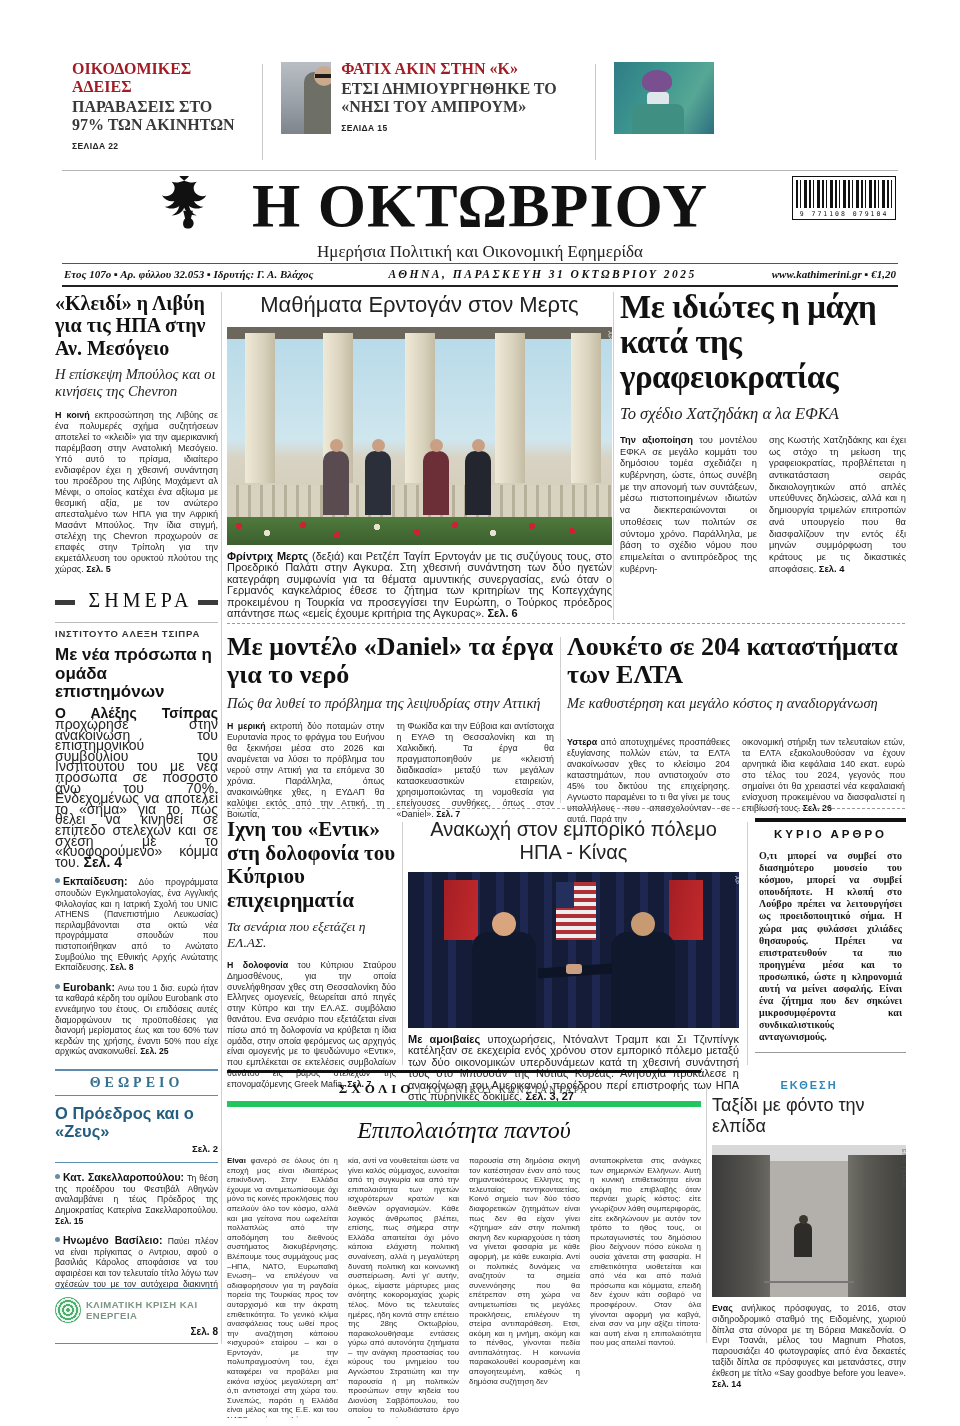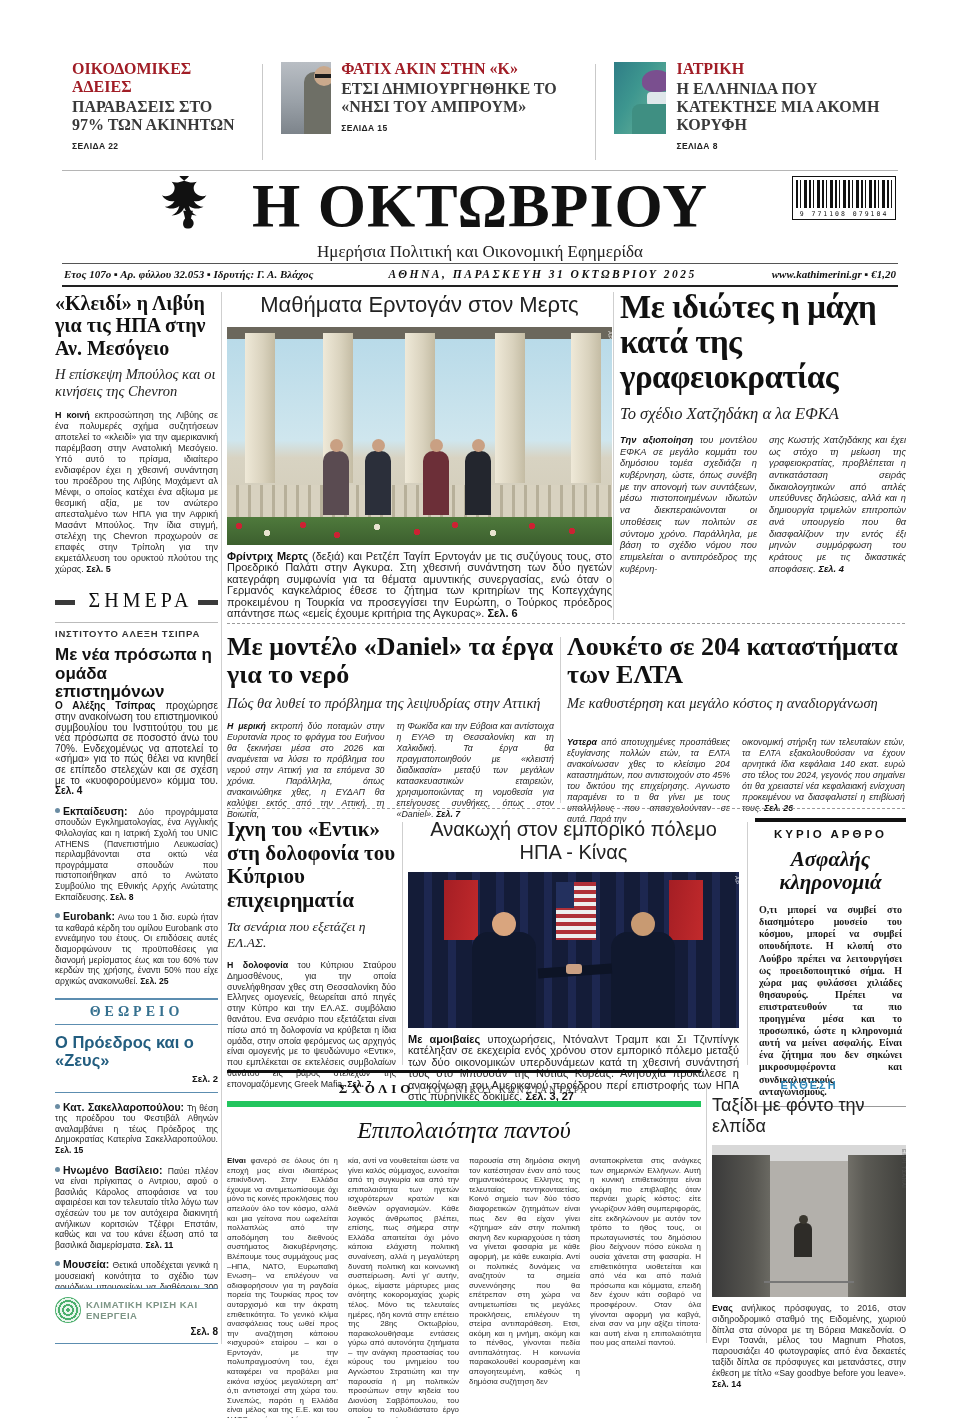--- a/index.html
+++ b/index.html
@@ -48,21 +48,21 @@
   
   .leftcol { position:absolute; left:55px; top:292px; width:163px; height:1052px; overflow:hidden; }
   .libya-hl { font-size:20px; line-height:1.12; }
   .libya-sub { font-size:14.5px; line-height:1.18; margin-top:7px; }
   .libya-body { font-size:9px; line-height:11px; margin-top:10px; }
   .simera-hdr { margin-top:14px; display:flex; align-items:center; gap:6px; }
   .simera-hdr .bar { flex:1; height:5px; background:#3a3a3a; margin-top:4px; }
   .simera-title { font-family:"Liberation Serif", serif; font-size:20px; letter-spacing:4px; color:#111;margin-left:8px; }
   .inst-kicker { border-top:1px solid #bbb; margin-top:10px; padding-top:5px; font-size:9.5px; font-weight:bold; letter-spacing:.8px; color:#333; }
   .inst-hl { font-weight:bold; font-size:17px; line-height:1.08; color:#111; margin-top:7px; }
-  .small-body { font-size:10px; line-height:10.6px; }
+  .small-body { font-size:14px; line-height:10.6px; margin-top:7px; }
   .bullet { margin-top:9px; font-size:8.6px; line-height:10.6px; text-align:justify; color:#252525; }
   .bullet .blabel { font-weight:bold; font-size:10.5px; color:#111; }
   .dot { display:inline-block; width:5px; height:5px; border-radius:50%; background:#6a8ca3; margin-right:3px; vertical-align:2px; }
   .theoreio { margin-top:12px; border-top:2px solid #5c8db0; border-bottom:1px solid #5c8db0; padding:4px 0 8px 0; }
   .theoreio-title { font-family:"Liberation Serif", serif; font-size:14px; letter-spacing:4px; color:#35708f; text-align:center; border-bottom:1px solid #5c8db0; padding-bottom:4px; font-weight:bold; }
   .theoreio-hl { font-weight:bold; font-size:16.5px; line-height:1.1; color:#235e80; margin-top:8px; }
   .theoreio-page { text-align:right; font-size:9.5px; font-weight:bold; color:#111; margin-top:3px; }
   .climate { position:absolute; bottom:0; left:0; width:100%; background:#fff; border-top:1.5px solid #5c8db0; border-bottom:1.5px solid #5c8db0; padding:8px 0 6px 0; }
   .climate-row { display:flex; align-items:center; gap:5px; }
   .globe { width:26px; height:26px; border-radius:50%; background:repeating-radial-gradient(circle at 50% 50%, #4caf6d 0 2px, #e8f5ec 2px 4px); flex:none; }
@@ -86,21 +86,21 @@
        radial-gradient(circle 3px at 228px 8px,#c23 97%,transparent), radial-gradient(circle 3px at 266px 16px,#e8e3d0 97%,transparent),
        radial-gradient(circle 3px at 305px 9px,#c23 97%,transparent), radial-gradient(circle 3px at 345px 14px,#c23 97%,transparent),
        linear-gradient(180deg,#4f7a3c,#3c5f2e); }
   .caption { font-size:11px; line-height:11.4px; margin-top:6px; }
   .vcredit { position:absolute; right:-1px; top:4px; writing-mode:vertical-rl; font-size:5.5px; color:#fff; opacity:.8; letter-spacing:.5px; }
 
   
   .bureau { position:absolute; left:620px; top:290px; width:286px; }
   .bureau-hl { font-size:33px; line-height:1.06; letter-spacing:-.5px; }
   .bureau-sub { font-size:16.5px; margin-top:9px; }
-  .twocol { display:flex; gap:12px; margin-top:11px;font-style:italic; }
+  .twocol { display:flex; gap:12px; margin-top:11px; }
   .twocol > div { flex:1; }
   .col-body { font-size:9.3px; line-height:11.7px; }
 
   
   .daniel { position:absolute; left:227px; top:633px; width:327px; }
   .mid-hl { font-size:26px; line-height:1.08; }
   .mid-sub { font-size:14.5px; margin-top:6px; }
   .mid-body { font-size:8.8px; line-height:11px; }
   .elta { position:absolute; left:567px; top:633px; width:338px; }
 
@@ -179,25 +179,20 @@
         <div class="promo-page">ΣΕΛΙΔΑ 15</div>
       </div>
     </div>
     <div class="vdiv"></div>
     <div class="promo" style="flex:1">
       <div class="promo-photo photo-surgery" style="width:100px">
         <div class="cap"></div>
           <div class="mask"></div>
           <div class="gown"></div>
       </div>
-      <div>
-        <div class="promo-kicker">ΙΑΤΡΙΚΗ</div>
-        <div class="promo-title">Η ΕΛΛΗΝΙΔΑ ΠΟΥ ΚΑΤΕΚΤΗΣΕ ΜΙΑ ΑΚΟΜΗ ΚΟΡΥΦΗ</div>
-        <div class="promo-page">ΣΕΛΙΔΑ 8</div>
-      </div>
     </div>
   </div>
 
   <div class="mast-rule-top"></div>
   <svg class="eagle" viewBox="0 0 60 64">
     <path fill="#111" d="M30 4c-4 6-12 8-18 6 4 4 4 8 1 12-3 3-8 4-11 2 3 5 8 7 13 6-2 4-6 6-10 6 5 3 11 2 15-1-1 5-4 8-8 10 6 0 11-3 13-8 2 5 7 8 13 8-4-2-7-5-8-10 4 3 10 4 15 1-4 0-8-2-10-6 5 1 10-1 13-6-3 2-8 1-11-2-3-4-3-8 1-12-6 2-14 0-18-6z"></path>
     <path fill="#111" d="M26 40h8l-2 8c3 2 4 6 1 9-2 2-6 2-8 0-2-3-1-7 1-9l-2-8z"></path>
   </svg>
   <div class="masthead">
     <div class="mast-title">Η ΟΚΤΩΒΡΙΟΥ</div>
@@ -340,21 +335,20 @@
         <div class="hands"></div>
       <div class="vcredit">AP</div>
     </div>
     <p class="body-txt caption"><span class="lead">Με αμοιβαίες</span> <span>υποχωρήσεις, Ντόναλντ Τραμπ και Σι Τζινπίνγκ κατέληξαν σε εκεχειρία ενός χρόνου στον εμπορικό πόλεμο μεταξύ των δύο οικονομικών υπερδυνάμεων κατά τη χθεσινή συνάντησή τους στο Μπουσάν της Νότιας Κορέας. Ανησυχία προκάλεσε η ανακοίνωση του Αμερικανού προέδρου περί επιστροφής των ΗΠΑ στις πυρηνικές δοκιμές.</span> <span class="pageref">Σελ. 3, 27</span></p>
   </div>
 
   <div class="vrule" style="left:747px; top:822px; height:243px;"></div>
 
   <div class="kyrio">
     <div class="kyrio-kicker">ΚΥΡΙΟ ΑΡΘΡΟ</div>
-    <div class="kyrio-hl">Ασφαλής κληρονομιά</div>
     <p class="kyrio-body">Ο,τι μπορεί να συμβεί στο διασημότερο μουσείο του κόσμου, μπορεί να συμβεί οπουδήποτε. Η κλοπή στο Λούβρο πρέπει να λειτουργήσει ως προειδοποιητικό σήμα. Η χώρα μας φυλάσσει χιλιάδες θησαυρούς. Πρέπει να επιστρατευθούν τα πιο προηγμένα μέσα και το προσωπικό, ώστε η κληρονομιά αυτή να μείνει ασφαλής. Είναι ένα ζήτημα που δεν σηκώνει μικροσυμφέροντα και συνδικαλιστικούς ανταγωνισμούς.</p>
   </div>
 
   <div class="blackrule"></div>
 
   <div class="sxolio">
     <div class="sx-hdr">
       <span class="sx-kicker">ΣΧΟΛΙΟ</span>
       <span class="sx-byline">| ΤΟΥ ΝΙΚΟΥ ΚΩΝΣΤΑΝΤΑΡΑ</span>
     </div>

